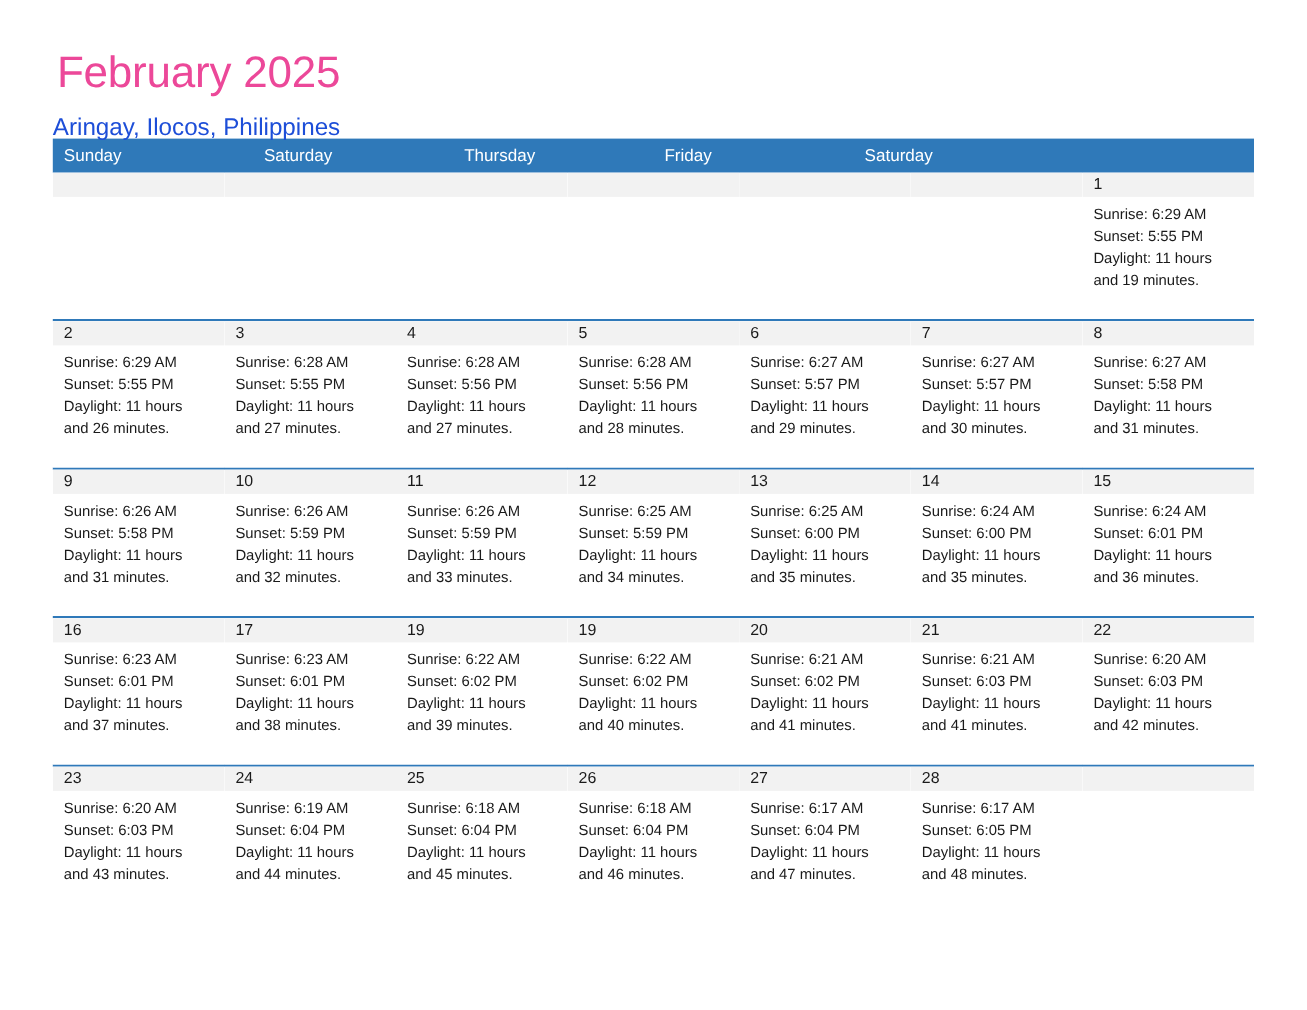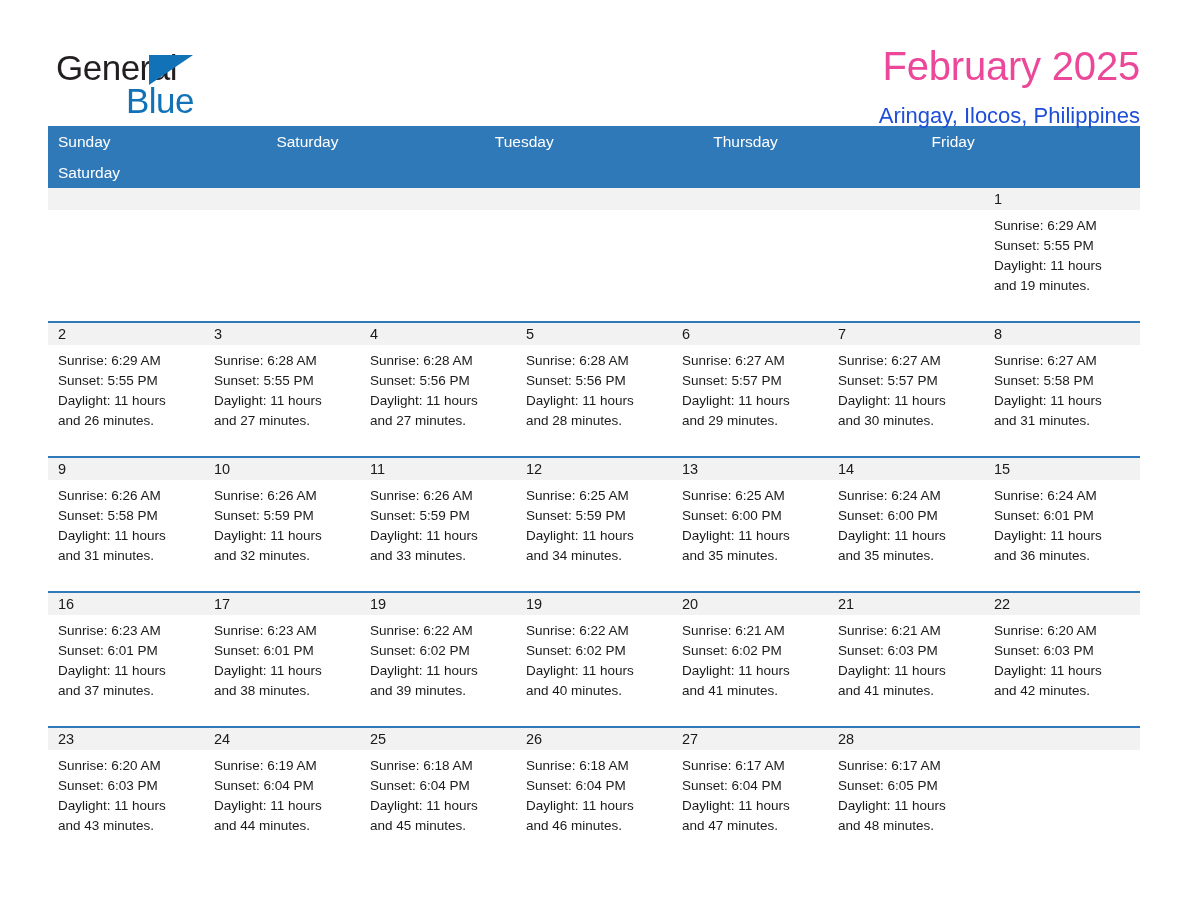--- a/index.html
+++ b/index.html
@@ -89,21 +89,21 @@
   }
 
   
   .calendar {
     width: 1092px;
     margin-top: 16px;
   }
 
   .weekdays {
     display: grid;
-    grid-template-columns: repeat(5, 1fr);
+    grid-template-columns: repeat(6, 1fr);
     background: #2f79b9;
   }
   .weekday {
     color: #ffffff;
     font-size: 15.5px;
     padding: 8px 0 8px 10px;
     box-sizing: border-box;
     height: 31px;
     line-height: 15px;
     white-space: nowrap;
@@ -149,38 +149,32 @@
     white-space: nowrap;
   }
 </style>
 </head>
 <body>
 
 <div class="page">
 
   <div class="top">
 
-    <div class="logo">
-      <span class="logo-general">General</span>
-      <span class="logo-triangle"></span>
-      <span class="logo-blue">Blue</span>
-    </div>
 
     <div class="titles">
       <h1 class="cal-title">February 2025</h1>
       <div class="cal-subtitle">Aringay, Ilocos, Philippines</div>
     </div>
 
   </div>
 
   <div class="calendar">
     <div class="weekdays">
         <div class="weekday">Sunday</div>
         <div class="weekday">Saturday</div>
-        <div class="weekday">Tuesday</div>
         <div class="weekday">Thursday</div>
         <div class="weekday">Friday</div>
         <div class="weekday">Saturday</div>
       </div>
     <div id="weeks-container">
         <div class="week">
           <div class="day empty">
             <div class="daynum-strip"><span class="daynum"></span></div>
             <div class="day-body">
               <div class="day-line"></div>

